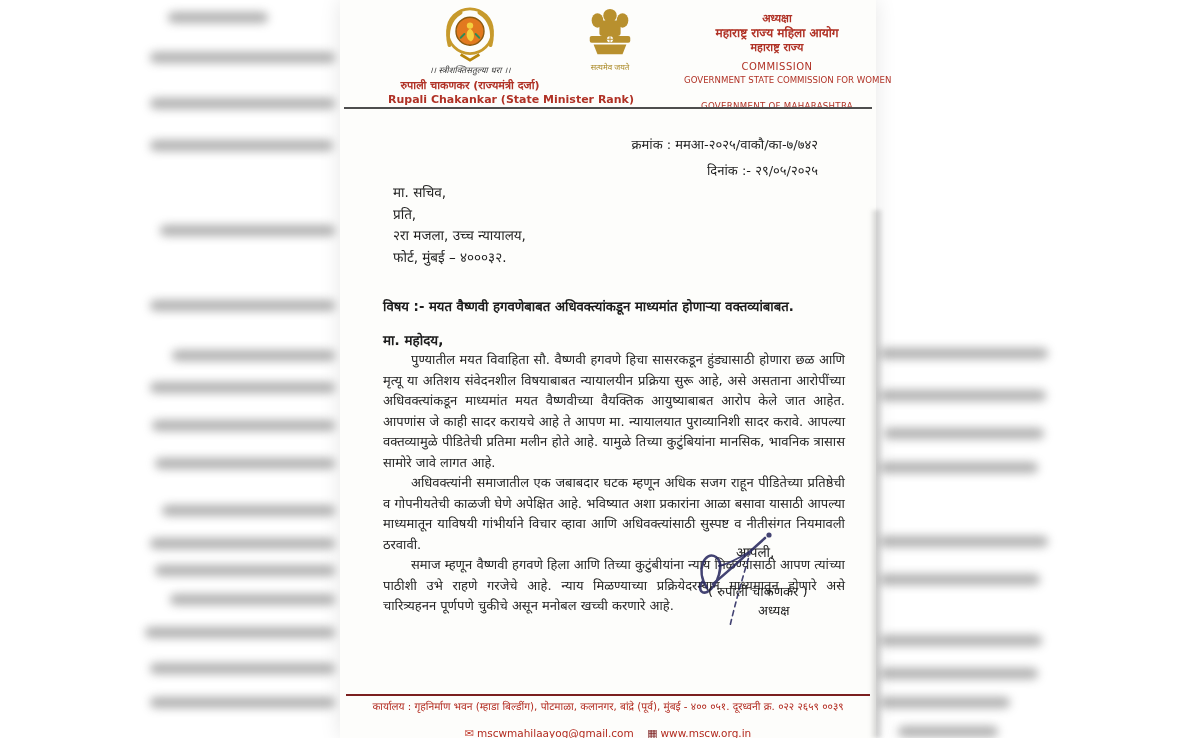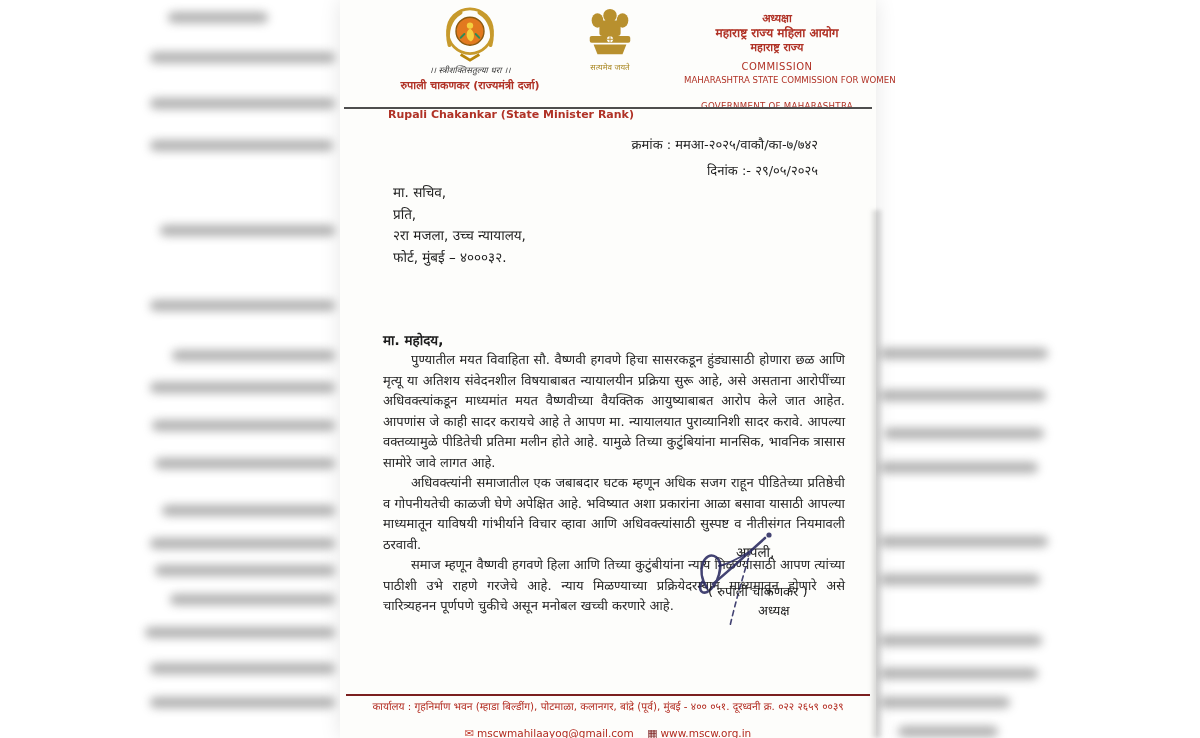--- a/index.html
+++ b/index.html
@@ -22,22 +22,22 @@
   }
   .page-edge{
     position:absolute;right:-6px;top:210px;bottom:0;width:12px;
     background:linear-gradient(to right,rgba(0,0,0,0) 0%,rgba(90,90,90,.28) 60%,rgba(120,120,120,.12) 100%);
     filter:blur(2px);
   }
   
   .lh-left{position:absolute;left:48px;top:6px;width:164px;text-align:center;color:#b03226;}
   .lh-left .motto{font-size:8.5px;color:#3a3a3a;font-style:italic;margin-top:2px;white-space:nowrap;}
   .lh-left .name-mr{font-size:11px;font-weight:bold;margin-top:2px;white-space:nowrap;}
-  .lh-left .name-en{font-size:11px;font-weight:bold;margin-top:16px;white-space:nowrap;}
-  .lh-center{position:absolute;left:232px;top:6px;width:76px;text-align:center;}
+  .lh-left .name-en{font-size:11px;font-weight:bold;margin-top:1px;white-space:nowrap;}
+  .lh-center{position:absolute;left:232px;top:6px;width:76px;text-align:center;font-family:Liberation Serif, serif;}
   .lh-center .caption{font-size:8px;color:#a8861f;margin-top:1px;white-space:nowrap;}
   .lh-right{position:absolute;left:344px;top:12px;width:186px;text-align:center;color:#b03226;line-height:1.25;}
   .lh-right .mr1{font-size:11px;font-weight:bold;}
   .lh-right .mr2{font-size:12px;font-weight:bold;}
   .lh-right .mr3{font-size:11px;font-weight:bold;}
   .lh-right .en1{font-size:10px;margin-top:6px;letter-spacing:.5px;}
   .lh-right .en2{font-size:8.6px;margin-top:2px;white-space:nowrap;}
   .lh-right .en3{font-size:8.6px;margin-top:15px;letter-spacing:.3px;}
   .header-rule{position:absolute;left:4px;right:4px;top:107px;border-top:2px solid #4e4e4e;}
   
@@ -129,38 +129,39 @@
       </g>
     </svg>
     <div class="caption">सत्यमेव जयते</div>
   </div>
 
   <div class="lh-right">
     <div class="mr1">अध्यक्षा</div>
     <div class="mr2">महाराष्ट्र राज्य महिला आयोग</div>
     <div class="mr3">महाराष्ट्र राज्य</div>
     <div class="en1">COMMISSION</div>
-    <div class="en2">MAHARASHTRA STATE COMMISSION FOR WOMEN</div>
+    <div class="en2">GOVERNMENT STATE COMMISSION FOR WOMEN</div>
     <div class="en3">GOVERNMENT OF MAHARASHTRA</div>
   </div>
 
   <div class="header-rule"></div>
 
   <div class="meta">
     <div>क्रमांक : ममआ-२०२५/वाकौ/का-७/७४२</div>
     <div>दिनांक :- २९/०५/२०२५</div>
   </div>
 
   <div class="recipient">
     <div>मा. सचिव,</div>
     <div>प्रति,</div>
     <div>२रा मजला, उच्च न्यायालय,</div>
     <div>फोर्ट, मुंबई – ४०००३२.</div>
   </div>
 
+  <div class="subject">विषय :- मयत वैष्णवी हगवणेबाबत अधिवक्त्यांकडून माध्यमांत होणाऱ्या वक्तव्यांबाबत.</div>
   <div class="salutation">मा. महोदय,</div>
   <div class="body-text">
     <p>पुण्यातील मयत विवाहिता सौ. वैष्णवी हगवणे हिचा सासरकडून हुंड्यासाठी होणारा छळ आणि मृत्यू या अतिशय संवेदनशील विषयाबाबत न्यायालयीन प्रक्रिया सुरू आहे, असे असताना आरोपींच्या अधिवक्त्यांकडून माध्यमांत मयत वैष्णवीच्या वैयक्तिक आयुष्याबाबत आरोप केले जात आहेत. आपणांस जे काही सादर करायचे आहे ते आपण मा. न्यायालयात पुराव्यानिशी सादर करावे. आपल्या वक्तव्यामुळे पीडितेची प्रतिमा मलीन होते आहे. यामुळे तिच्या कुटुंबियांना मानसिक, भावनिक त्रासास सामोरे जावे लागत आहे.</p>
     <p>अधिवक्त्यांनी समाजातील एक जबाबदार घटक म्हणून अधिक सजग राहून पीडितेच्या प्रतिष्ठेची व गोपनीयतेची काळजी घेणे अपेक्षित आहे. भविष्यात अशा प्रकारांना आळा बसावा यासाठी आपल्या माध्यमातून याविषयी गांभीर्याने विचार व्हावा आणि अधिवक्त्यांसाठी सुस्पष्ट व नीतीसंगत नियमावली ठरवावी.</p>
     <p>समाज म्हणून वैष्णवी हगवणे हिला आणि तिच्या कुटुंबीयांना न्याय मिळण्यासाठी आपण त्यांच्या पाठीशी उभे राहणे गरजेचे आहे. न्याय मिळण्याच्या प्रक्रियेदरम्यान माध्यमातून होणारे असे चारित्र्यहनन पूर्णपणे चुकीचे असून मनोबल खच्ची करणारे आहे.</p>
   </div>
 
   <div class="regards">आपली,</div>
   <svg class="sig" width="120" height="105" viewBox="0 0 120 105">
     <g fill="none" stroke="#2a2a60" stroke-linecap="round" opacity=".88">

